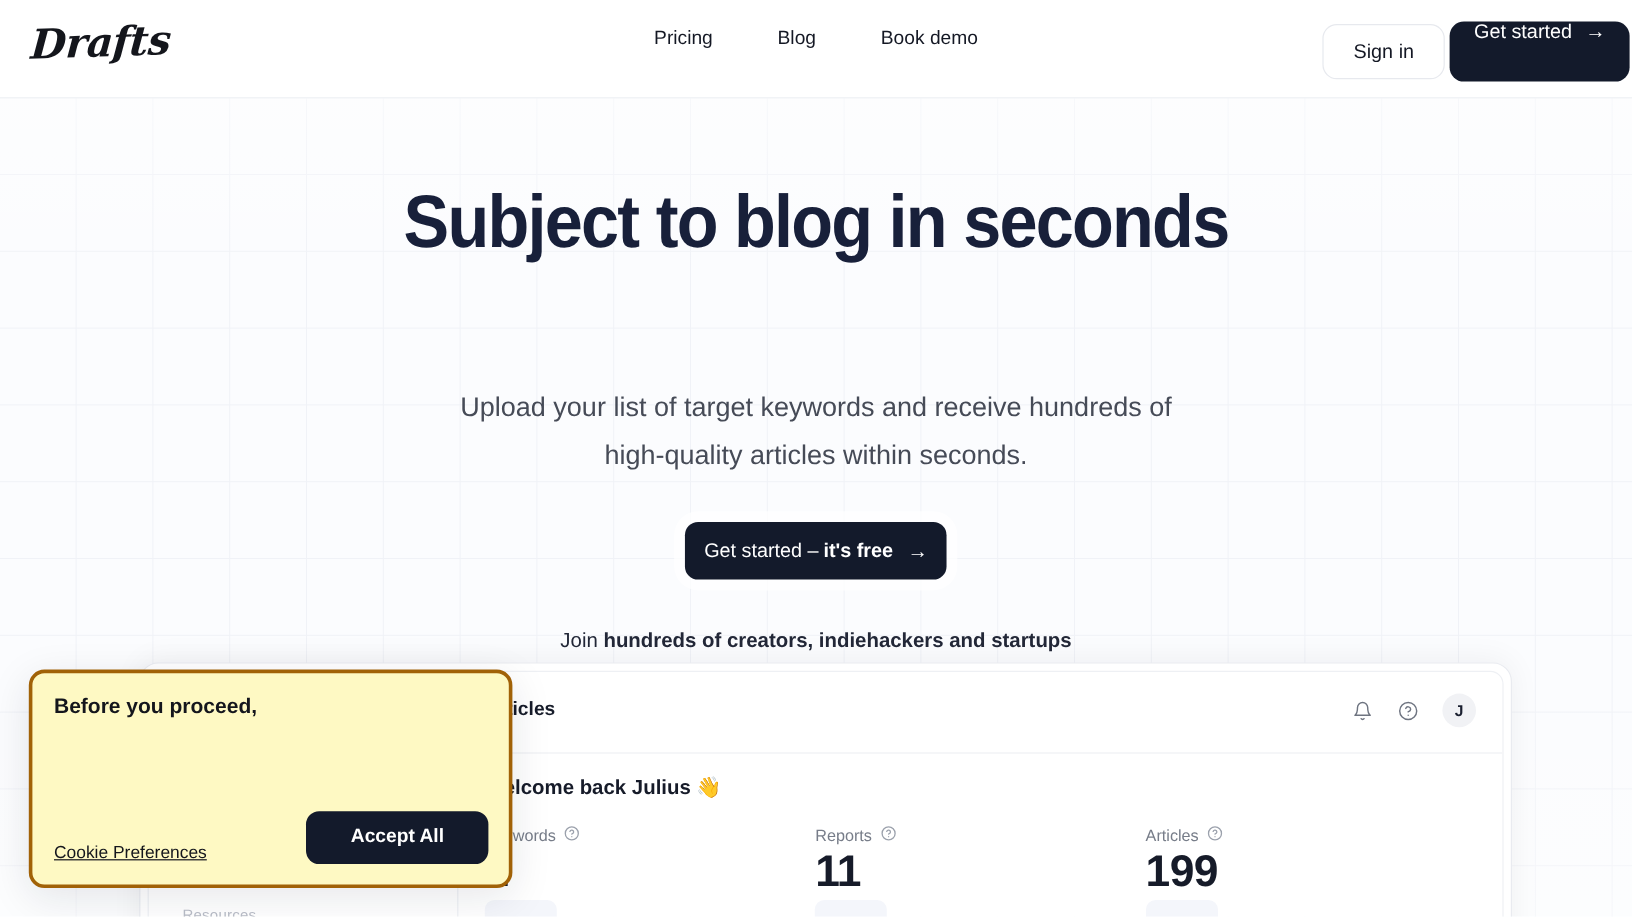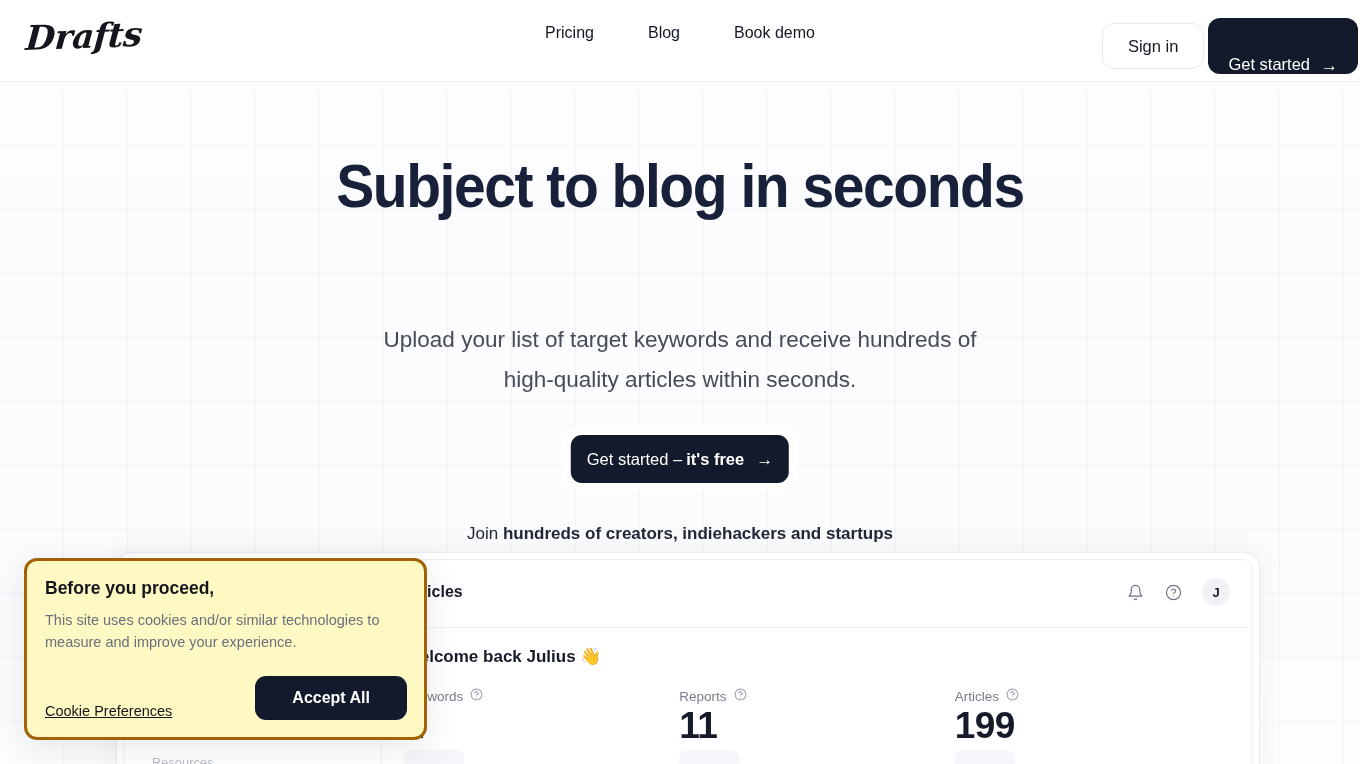--- a/index.html
+++ b/index.html
@@ -80,31 +80,31 @@
     border-radius: 12px;
     font-size: 16.5px;
     color: #141824;
     font-family: "Liberation Sans", sans-serif;
     cursor: pointer;
     display: flex;
     align-items: center;
     justify-content: center;
   }
   .btn-getstarted {
-    height: 56px;
+    height: 50px;
     padding: 0 20px;
     background: #131a2b;
     border: none;
     border-radius: 12px;
     font-size: 16.5px;
     color: #ffffff;
     font-family: "Liberation Sans", sans-serif;
     cursor: pointer;
     display: flex;
-    align-items: flex-end;
+    align-items: flex-start;
     gap: 11px;
     margin-right: 0;
   }
   .arrow-glyph { font-size: 17px; line-height: 1; display: inline-block; }
 
   
   .hero {
     position: absolute;
     top: 82px; left: 0;
     width: 1360px;
@@ -493,18 +493,17 @@
             <div class="stat-chip"></div>
           </div>
 
         </div>
       </div>
     </div>
   </div>
 
   <div class="cookie">
     <div class="cookie-title">Before you proceed,</div>
-    <div class="cookie-body">This site uses cookies and/or similar technologies to measure and improve your experience.</div>
     <a class="cookie-prefs">Cookie Preferences</a>
     <button class="cookie-accept">Accept All</button>
   </div>
 
 </div>
 
 </body></html>

